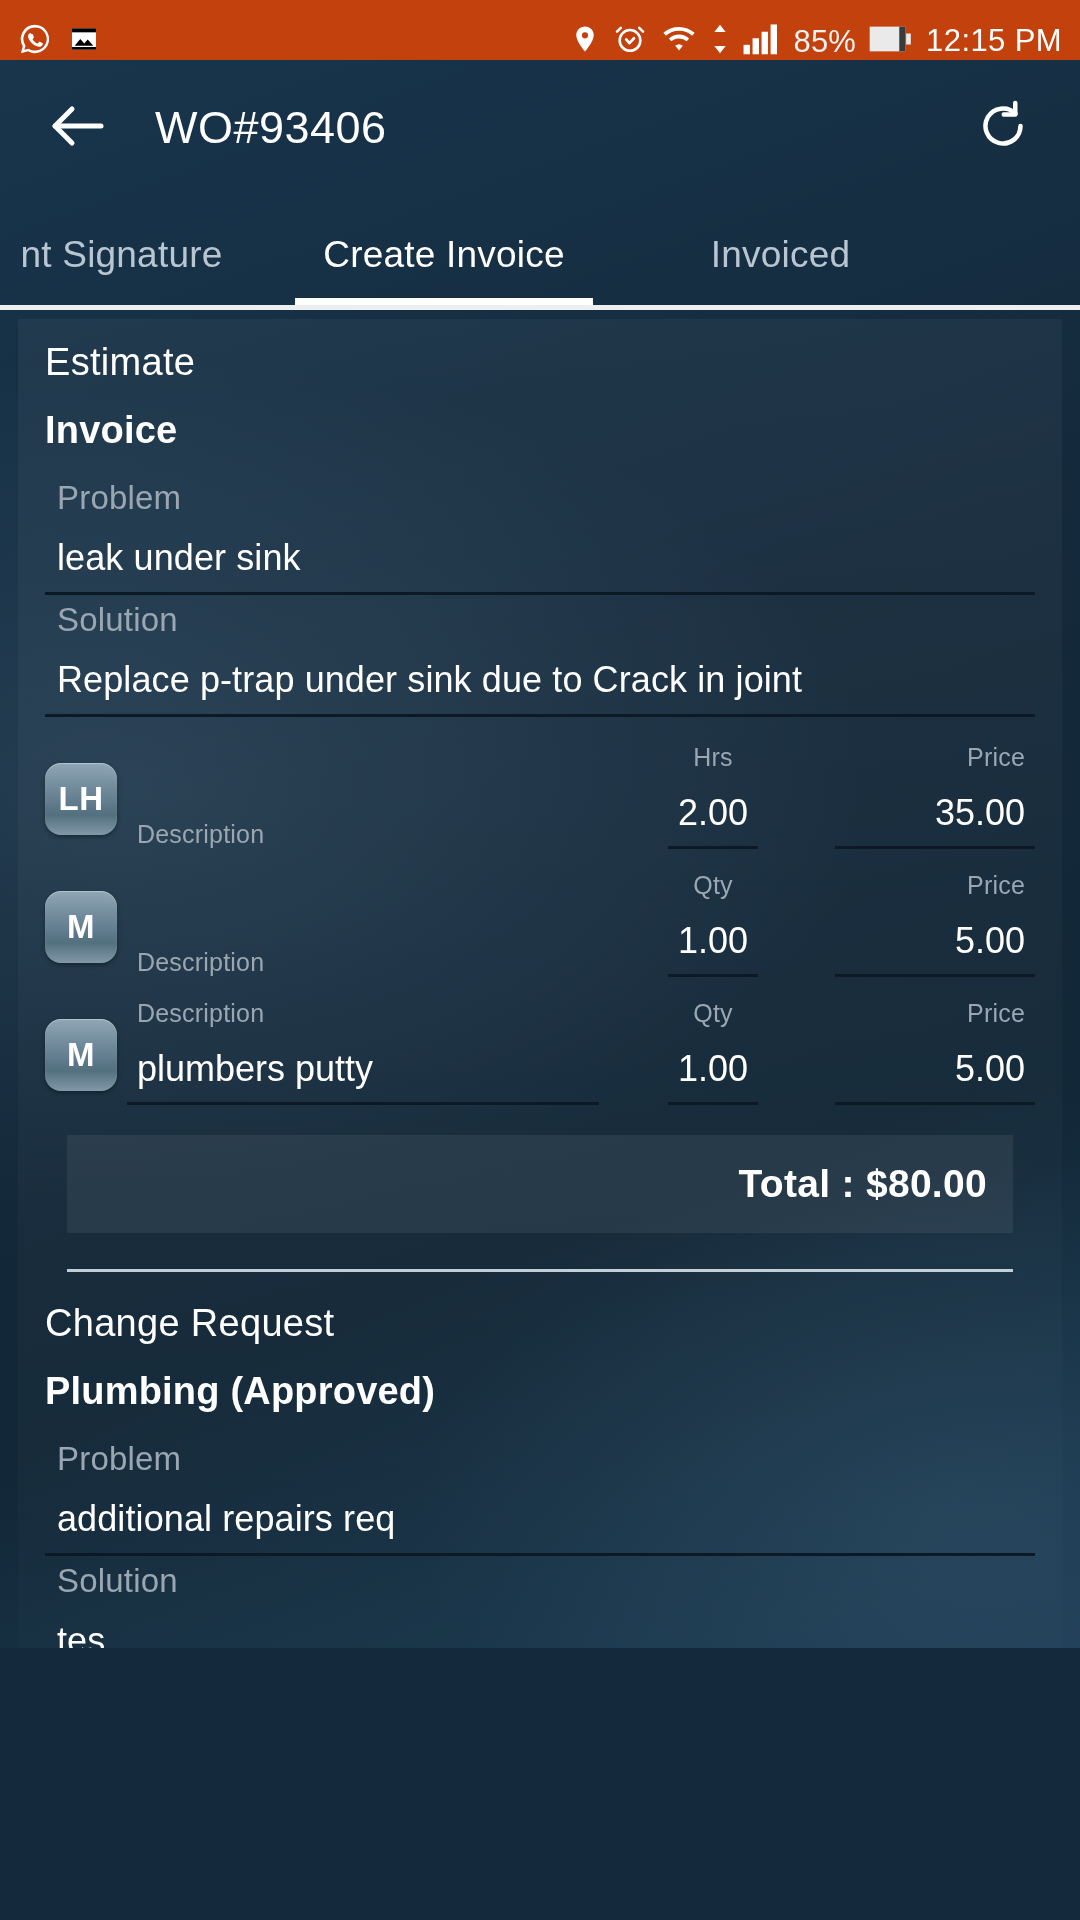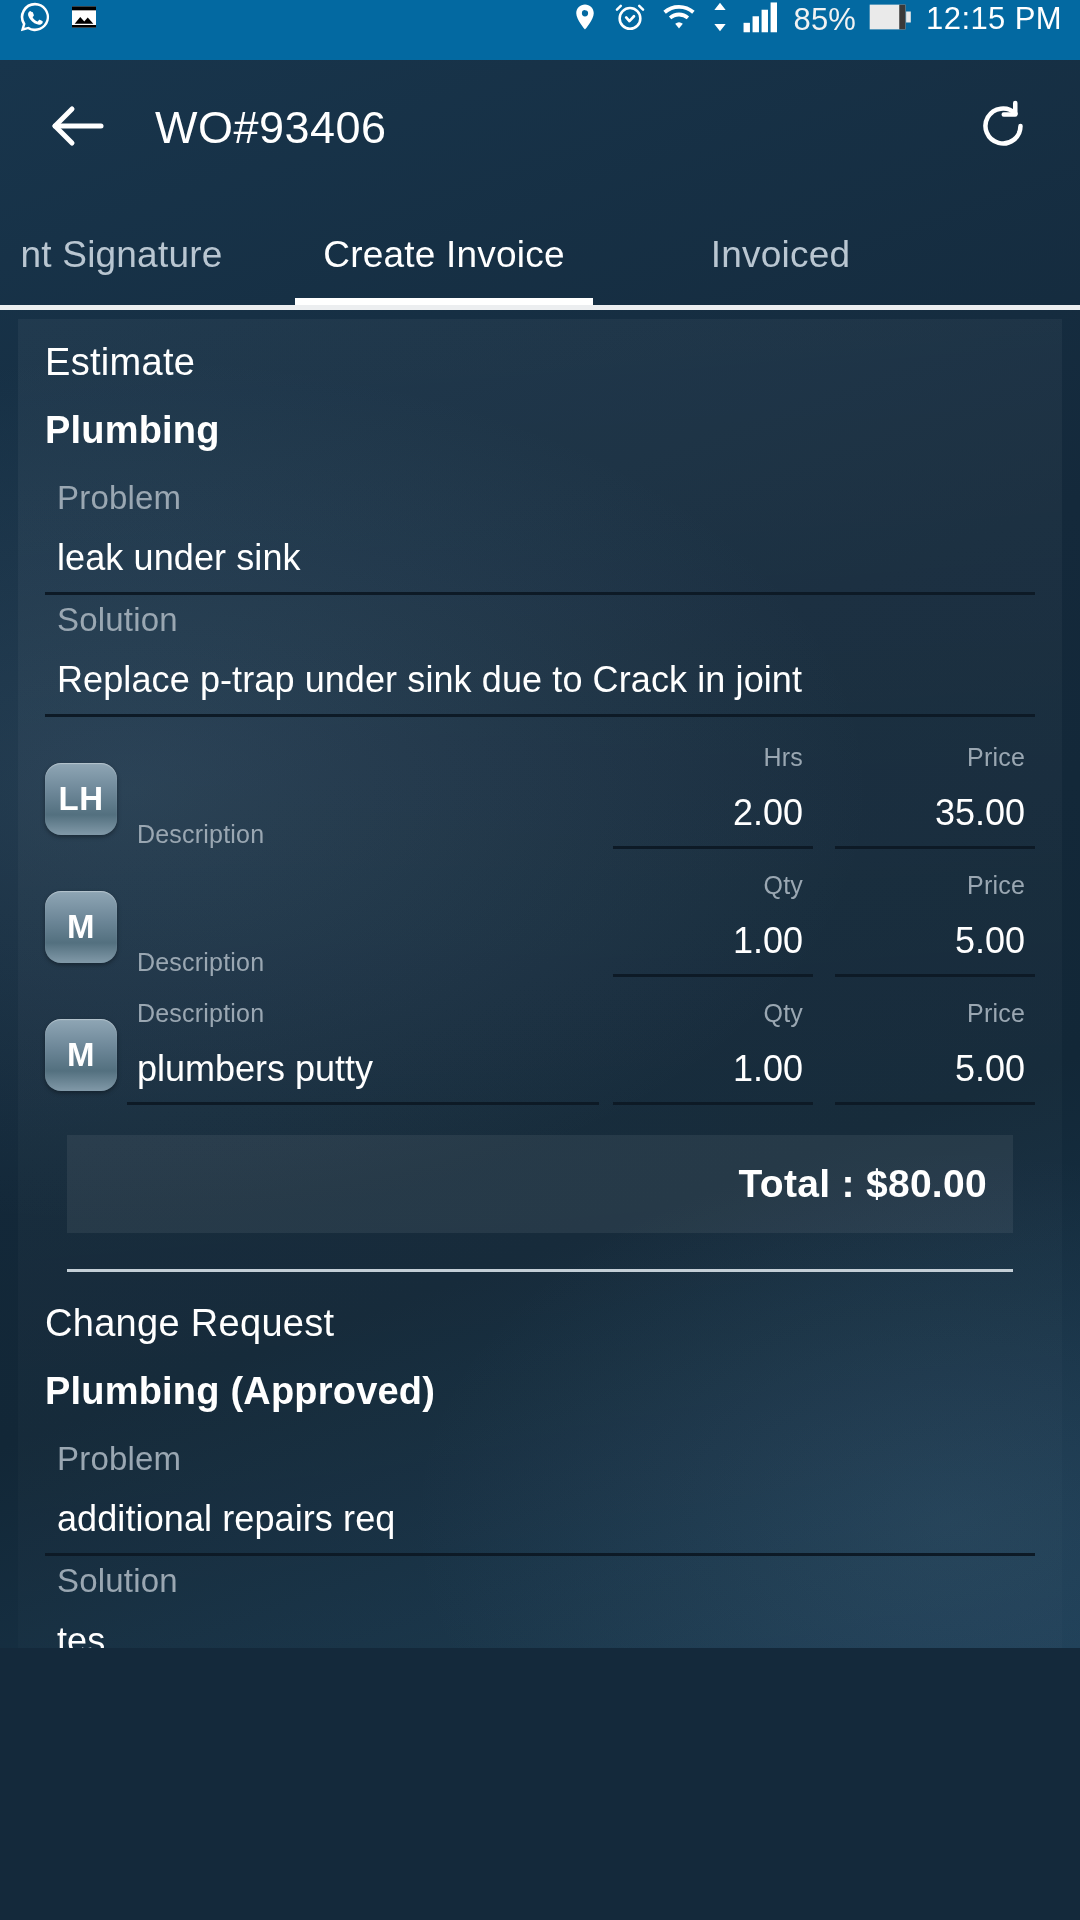--- a/index.html
+++ b/index.html
@@ -8,23 +8,23 @@
     font-family:"Liberation Sans", sans-serif;
     background:#14293b;
     color:#ffffff;
     -webkit-font-smoothing:antialiased;
   }
 
   
   .statusbar{
     position:relative;
     height:60px;
-    background:#0369a1;
-    display:flex;
-    align-items:flex-start;
+    background:#c2410c;
+    display:flex;
+    align-items:flex-end;
     padding:0 18px;
     z-index:40;
   }
   .sb-left{ display:flex; align-items:center; gap:16px; }
   .sb-right{ margin-left:auto; display:flex; align-items:center; gap:13px; }
   .sb-icon{ display:block; }
   .sb-text{
     font-size:31px;
     font-weight:400;
     color:#f2f2f2;
@@ -218,21 +218,21 @@
     font-size:33px;
     font-weight:700;
     color:#ffffff;
     margin-bottom:14px;
     margin-right:10px;
     letter-spacing:0.5px;
   }
   .item-cols{ flex:1 1 auto; display:flex; align-items:flex-end; }
   .col{ display:flex; flex-direction:column; }
   .col-desc{ flex:1 1 auto; }
-  .col-qty{ width:200px; flex:0 0 200px; margin-left:14px; }
+  .col-qty{ width:200px; flex:0 0 200px; margin-left:14px;align-items:center; }
   .col-price{ width:200px; flex:0 0 200px; margin-left:22px; }
   .col-head{
     font-size:25px;
     color:#9aa7b2;
     padding:0 10px 0 10px;
     letter-spacing:0.2px;
   }
   .col-val{
     font-size:36px;
     color:#ffffff;
@@ -375,21 +375,21 @@
       <div class="tab-ind"></div>
     </div>
   </div>
   <div class="tabs-divider"></div>
 
   <div class="content">
     <div class="card">
       <div class="card-inner">
 
         <div class="sec-kicker">Estimate</div>
-        <div class="sec-title">Plumbing</div>
+        <div class="sec-title">Invoice</div>
 
         <div class="field">
           <div class="field-label">Problem</div>
           <div class="field-value">leak under sink</div>
         </div>
 
         <div class="field">
           <div class="field-label">Solution</div>
           <div class="field-value">Replace p-trap under sink due to Crack in joint</div>
         </div>

